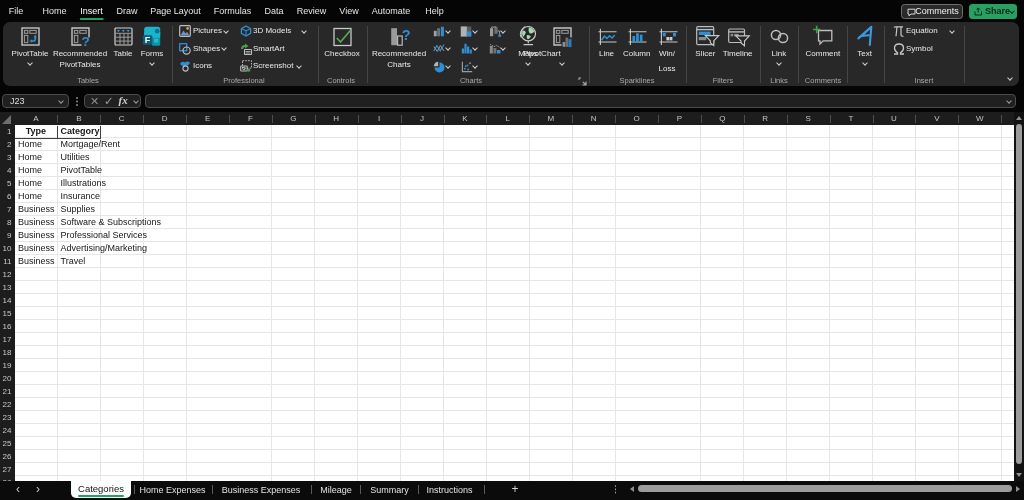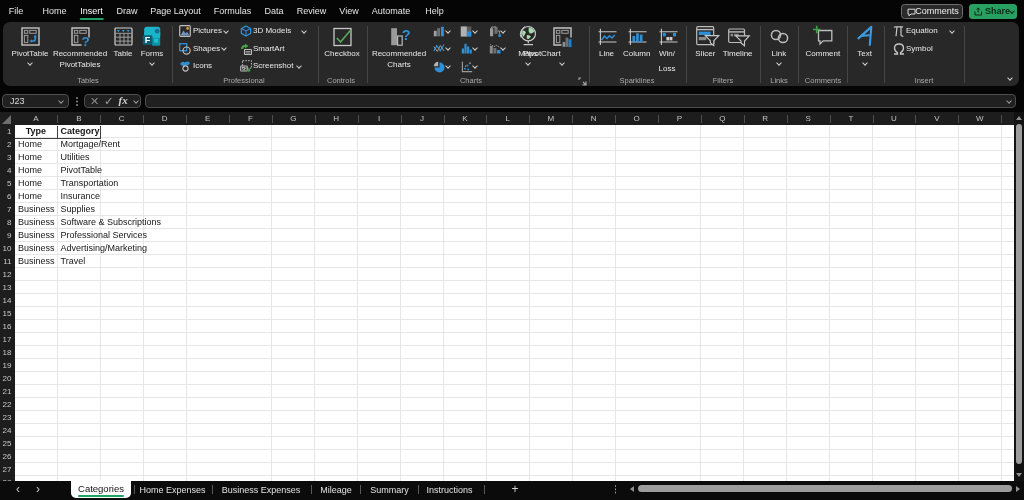--- a/index.html
+++ b/index.html
@@ -450,21 +450,21 @@
   <div id="cells">
       <div class="cell" style="left:14.5px;top:125px;width:42.9px;text-align:center;font-weight:bold">Type</div>
       <div class="cell" style="left:60.5px;top:125px;font-weight:bold">Category</div>
       <div class="cell" style="left:18px;top:138px">Home</div>
       <div class="cell" style="left:60.5px;top:138px">Mortgage/Rent</div>
       <div class="cell" style="left:18px;top:151px">Home</div>
       <div class="cell" style="left:60.5px;top:151px">Utilities</div>
       <div class="cell" style="left:18px;top:164px">Home</div>
       <div class="cell" style="left:60.5px;top:164px">PivotTable</div>
       <div class="cell" style="left:18px;top:177px">Home</div>
-      <div class="cell" style="left:60.5px;top:177px">Transportation</div>
+      <div class="cell" style="left:60.5px;top:177px">Illustrations</div>
       <div class="cell" style="left:18px;top:190px">Home</div>
       <div class="cell" style="left:60.5px;top:190px">Insurance</div>
       <div class="cell" style="left:18px;top:203px">Business</div>
       <div class="cell" style="left:60.5px;top:203px">Supplies</div>
       <div class="cell" style="left:18px;top:216px">Business</div>
       <div class="cell" style="left:60.5px;top:216px">Software &amp; Subscriptions</div>
       <div class="cell" style="left:18px;top:229px">Business</div>
       <div class="cell" style="left:60.5px;top:229px">Professional Services</div>
       <div class="cell" style="left:18px;top:242px">Business</div>
       <div class="cell" style="left:60.5px;top:242px">Advertising/Marketing</div>

